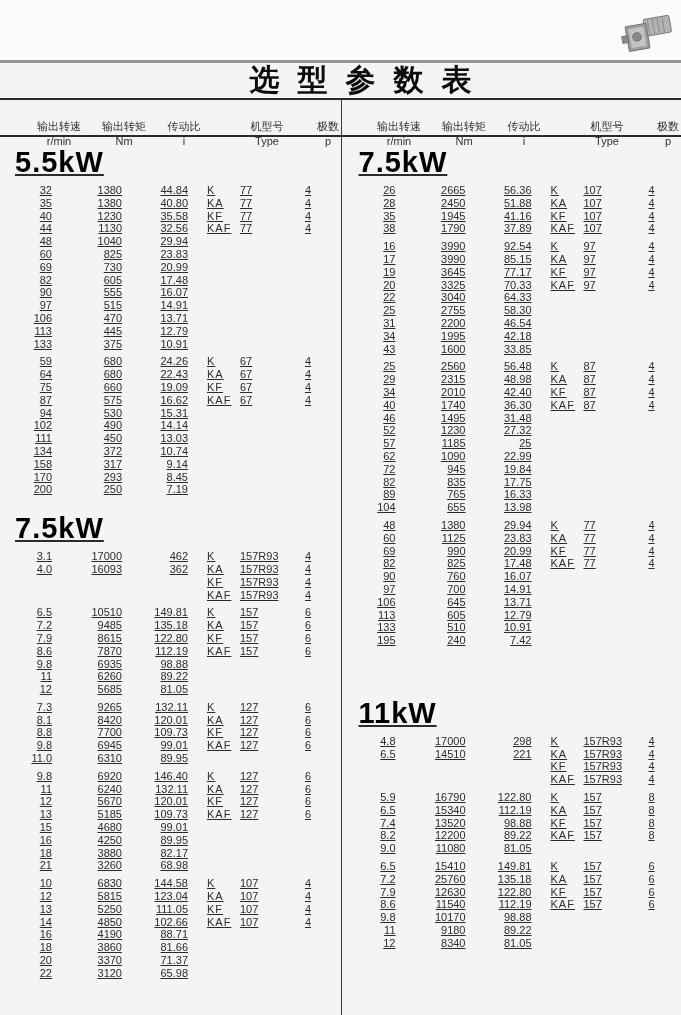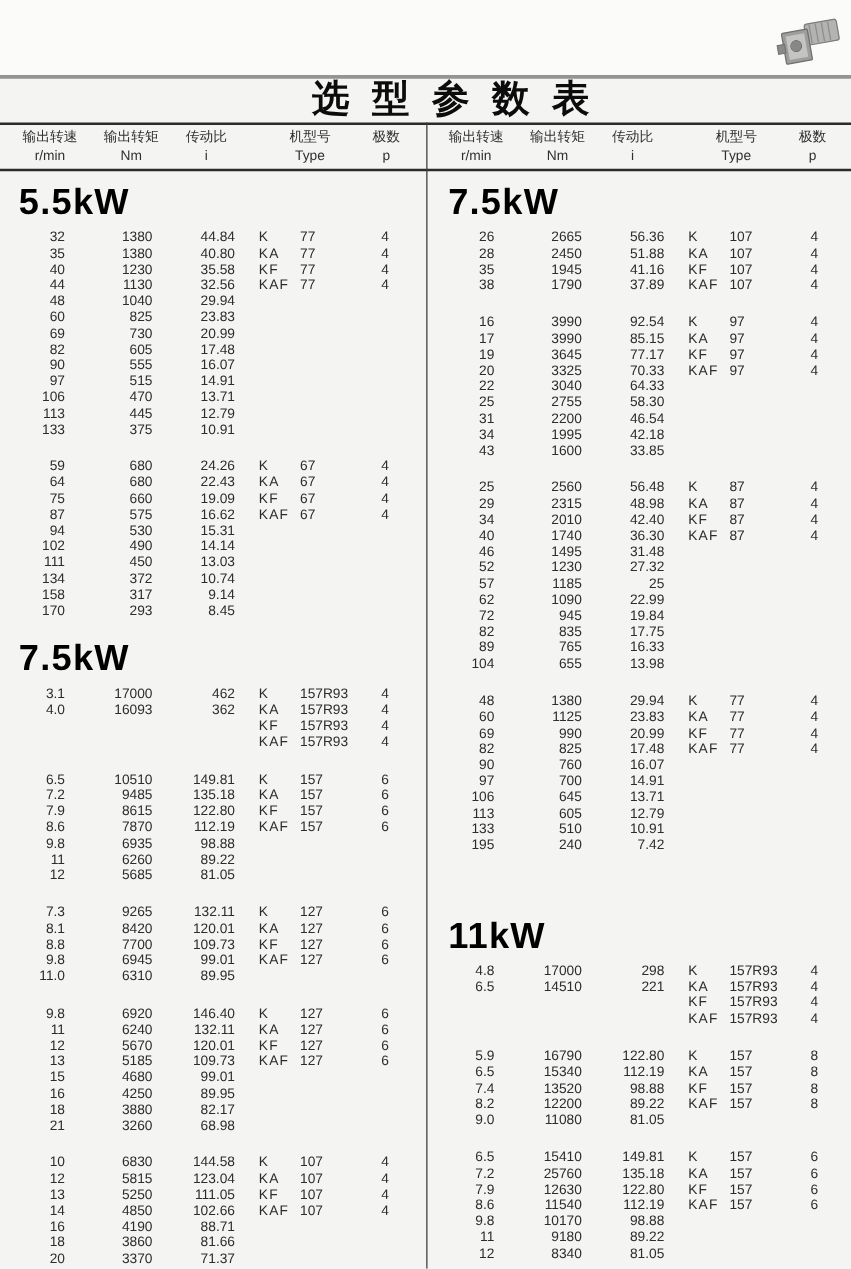--- a/index.html
+++ b/index.html
@@ -23,41 +23,41 @@
     text-align:center;font-size:30px;font-weight:bold;line-height:36px;
     letter-spacing:18px;text-indent:18px;color:#0c0c0c;padding-left:40px;
   }
 
   
   .header-band{
     position:absolute;top:98px;left:0;right:0;height:39px;
     border-top:2px solid #2b2b2b;border-bottom:2px solid #2b2b2b;
     box-sizing:border-box;display:flex;
   }
-  .hgroup{width:341px;display:flex;padding-top:3px;box-sizing:border-box;}
+  .hgroup{width:341px;display:flex;padding-top:19px;box-sizing:border-box;justify-content:flex-end;}
   .hgroup.rgt{width:340px;margin-left:0;}
   .hcell{display:flex;flex-direction:column;align-items:center;font-size:11px;line-height:15px;color:#303030;}
   .hw1{width:80px}.hw2{width:50px}.hw3{width:70px}.hw4{width:96px}.hw5{width:26px}
 
   
   .v-divider{position:absolute;left:341px;top:98px;bottom:0;width:1px;background:#3a3a3a;}
 
   
-  .content{position:absolute;top:137px;left:0;right:0;bottom:0;display:flex;overflow:hidden;}
+  .content{position:absolute;top:137px;left:0;right:0;bottom:0;display:flex;overflow:hidden;text-decoration:underline;}
   .coltable{width:341px;box-sizing:border-box;padding-top:6px;}
   .coltable.col-right{width:339px;margin-left:4px;}
 
   .sec-heading{
     font-size:29px;font-weight:800;line-height:34px;letter-spacing:1px;
     color:#000;margin:15px 0 5px 15px;
   }
   .section:first-child .sec-heading{margin-top:2px;}
   .col-right .section:nth-child(2) .sec-heading{margin-top:49px;}
 
-  .block{margin-top:17px;}
+  .block{margin-top:5px;}
   .sec-heading + .block{margin-top:0;}
 
   .row{
     display:grid;grid-template-columns:52px 70px 66px 52px 58px 20px;
     height:12.8px;line-height:12.8px;font-size:11px;color:#2c2c2c;
   }
   .c{white-space:nowrap;overflow:visible;}
   .c1,.c2,.c3{text-align:right;}
   .c4{padding-left:19px;letter-spacing:1px;}
   .c5{padding-left:0;}
@@ -322,20 +322,28 @@
               <span class="c c6"></span>
             </div>
             <div class="row">
               <span class="c c1">170</span>
               <span class="c c2">293</span>
               <span class="c c3">8.45</span>
               <span class="c c4"></span>
               <span class="c c5"></span>
               <span class="c c6"></span>
             </div>
+            <div class="row">
+              <span class="c c1">200</span>
+              <span class="c c2">250</span>
+              <span class="c c3">7.19</span>
+              <span class="c c4"></span>
+              <span class="c c5"></span>
+              <span class="c c6"></span>
+            </div>
           </div>
         </div>
         <div class="section">
           <div class="sec-heading">7.5kW</div>
           <div class="block">
             <div class="row">
               <span class="c c1">3.1</span>
               <span class="c c2">17000</span>
               <span class="c c3">462</span>
               <span class="c c4">K</span>

